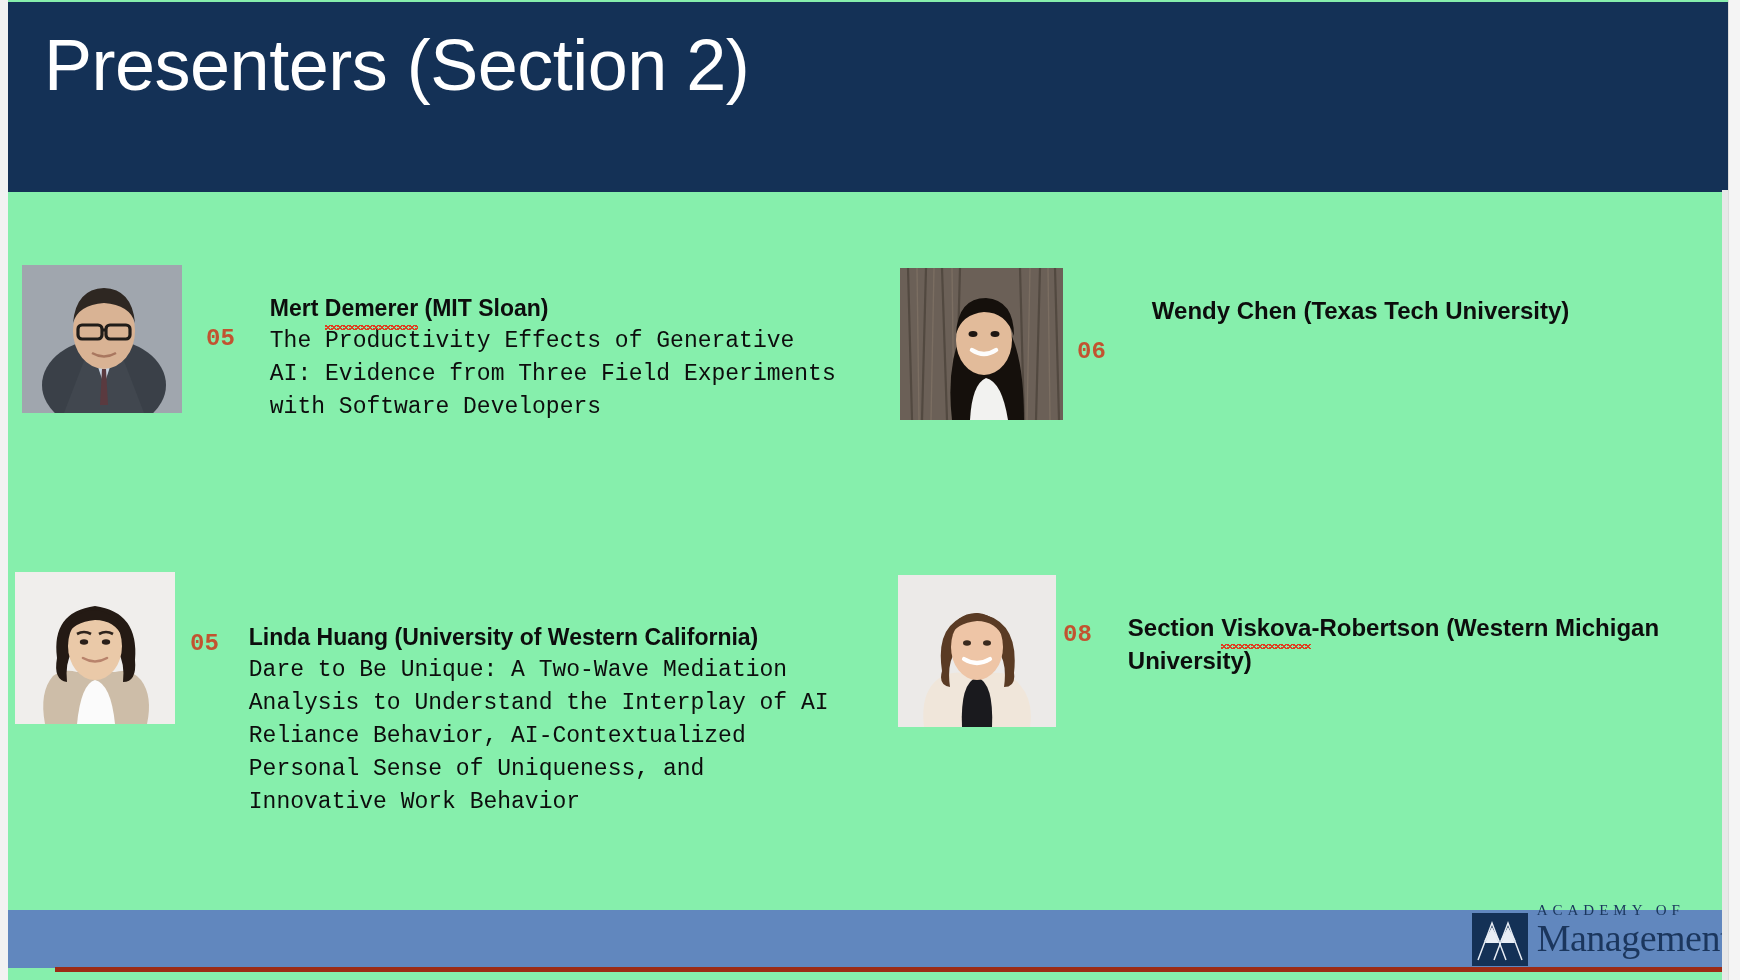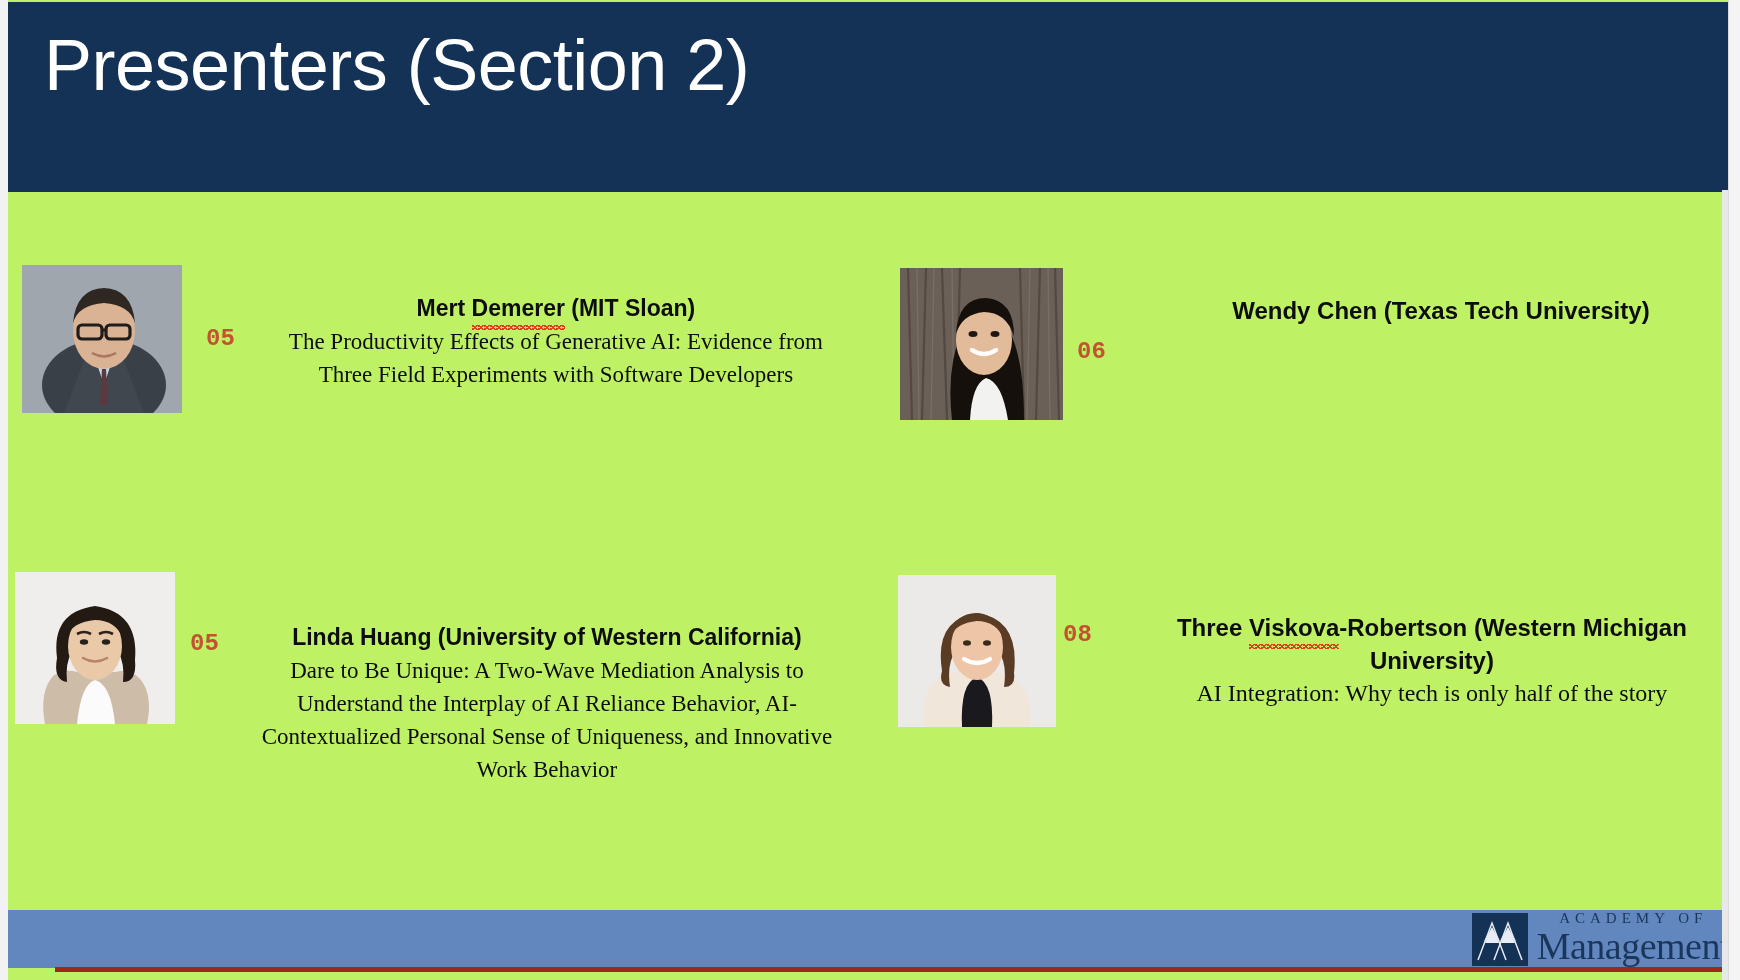--- a/index.html
+++ b/index.html
@@ -9,22 +9,21 @@
     height: 980px;
     overflow: hidden;
     background: #ffffff;
     font-family: "Liberation Sans", sans-serif;
   }
 
   #slide {
     position: relative;
     width: 1740px;
     height: 980px;
-    background: #bef264;
-    text-align: center;
+    background: #86efac;
   }
 
   
   .gutter-left {
     position: absolute;
     left: 0; top: 0;
     width: 8px; height: 980px;
     background: #f2f2f2;
   }
   .gutter-right-track {
@@ -109,21 +108,21 @@
     font-size: 23px;
     line-height: 1.38;
     font-family: "Liberation Sans", sans-serif;
   }
   .p-name-2, .p-name-4 { font-size: 24px; }
 
   .p-title {
     color: #0d0d0d;
     font-size: 23px;
     line-height: 1.44;
-    font-family: Liberation Serif, serif;
+    font-family: Liberation Mono, monospace;
   }
   .p-title-2 { font-size: 24.5px; line-height: 1.33; }
   .p-title-4 { font-size: 24px; line-height: 1.35; }
 
   
   .squig {
     position: relative;
     display: inline-block;
   }
   .squig::after {
@@ -174,21 +173,21 @@
     height: 56px;
   }
   .aom-mark {
     width: 56px; height: 53px;
     background: #143156;
     flex: 0 0 auto;
   }
   .aom-words {
     margin-left: 9px;
     line-height: 1;
-    padding-bottom: 1px;
+    padding-bottom: 9px;
   }
   .aom-top {
     font-family: "Liberation Serif", serif;
     font-size: 15px;
     letter-spacing: 5px;
     color: #1b365d;
     display: block;
   }
   .aom-bottom {
     font-family: "Liberation Serif", serif;
@@ -301,22 +300,21 @@
         <path d="M44 96 Q36 44 79 38 Q122 44 116 98 Q118 112 106 112 Q112 70 79 64 Q46 70 52 112 Q40 110 44 96 Z" fill="#5a3b24"></path>
         <ellipse cx="79" cy="72" rx="26" ry="33" fill="#eec5a6"></ellipse>
         <path d="M52 62 Q56 38 79 38 Q102 40 106 64 Q98 46 79 46 Q58 48 52 62 Z" fill="#5a3b24"></path>
         <path d="M66 84 Q79 92 92 84" stroke="#ffffff" stroke-width="4.2" fill="none" stroke-linecap="round"></path>
         <ellipse cx="69" cy="68" rx="4" ry="2.7" fill="#3a2a1e"></ellipse>
         <ellipse cx="89" cy="68" rx="4" ry="2.7" fill="#3a2a1e"></ellipse>
       </svg>
     </div>
     <div class="num num-4">08</div>
     <div class="texts texts-4">
-      <div class="p-name p-name-4"><span>Three </span><span class="squig">Viskova</span><span>-Robertson (Western Michigan University)</span></div>
-      <div class="p-title p-title-4">AI Integration: Why tech is only half of the story</div>
+      <div class="p-name p-name-4"><span>Section </span><span class="squig">Viskova</span><span>-Robertson (Western Michigan University)</span></div>
     </div>
   </div>
 
   <div class="footer-bar"></div>
   <div class="footer-rule"></div>
 
   <div class="aom-logo">
     <div class="aom-mark">
       <svg viewBox="0 0 56 53" preserveAspectRatio="none">
         <rect width="56" height="53" fill="#143156"></rect>

